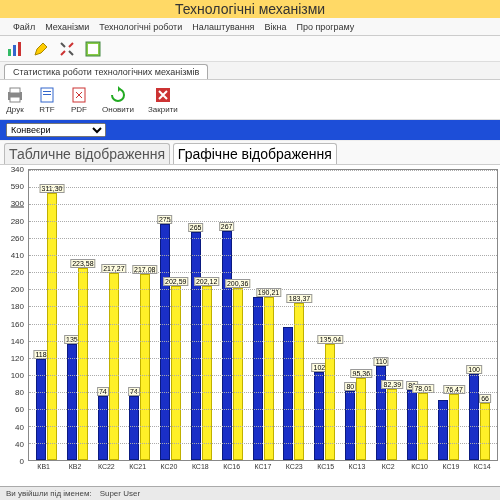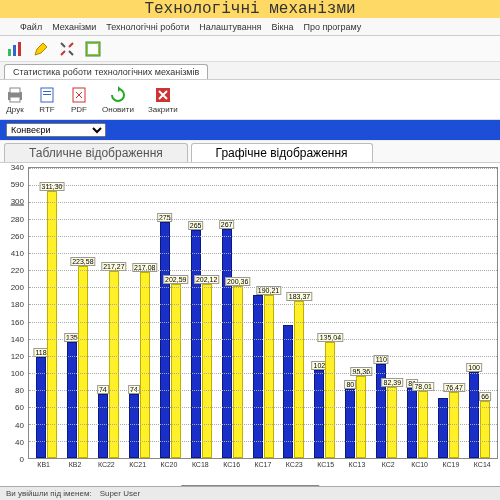--- a/index.html
+++ b/index.html
@@ -1,31 +1,31 @@
 <!DOCTYPE html>
 <html><head>
 <meta charset="utf-8">
 <style>
   * { box-sizing: border-box; margin: 0; padding: 0; font-family: Arial, sans-serif; }
   body { width: 500px; height: 500px; background: #f0f0f0; overflow: hidden; font-size: 10px; }
   .titlebar { background: #ffd966; height: 18px; display: flex; align-items: center; justify-content: center; position: relative; }
-  .titlebar-text { font-size: 16px; color: #333; font-family: Liberation Mono, monospace; }
-  .menubar { background: #f8f8f8; border-bottom: 1px solid #ccc; height: 18px; display: flex; align-items: center; padding: 0 20px; gap: 10px; }
+  .titlebar-text { font-size: 14px; color: #333; }
+  .menubar { background: #f8f8f8; border-bottom: 1px solid #ccc; height: 18px; display: flex; align-items: center; padding: 0 13px; gap: 10px; }
   .menubar span { font-size: 9px; color: #333; cursor: default; }
   .toolbar1 { background: #fafafa; border-bottom: 1px solid #ddd; height: 26px; display: flex; align-items: center; padding: 0 6px; gap: 8px; }
   .tb-icon { width: 18px; height: 18px; display: flex; align-items: center; justify-content: center; }
   .tab-strip { background: #f4f4f4; border-bottom: 1px solid #ccc; padding: 2px 4px 0 4px; }
   .tab { display: inline-block; background: #fff; border: 1px solid #aaa; border-bottom: none; padding: 2px 8px; font-size: 9px; color: #333; border-radius: 3px 3px 0 0; }
   .toolbar2 { background: #fff; border-bottom: 1px solid #ddd; height: 40px; display: flex; align-items: center; padding: 0 6px; gap: 14px; }
   .tb-btn { display: flex; flex-direction: column; align-items: center; gap: 1px; }
   .tb-btn .lbl { font-size: 8px; color: #333; }
   .combo-row { background: #1d4ed8; padding: 3px 6px; border-bottom: 1px solid #eee; }
   select { font-size: 9px; width: 100px; }
   .subtab-strip { background: #f9f9f9; padding: 2px 4px 0 4px; border-bottom: 1px solid #ccc; }
-  .subtab { display: inline-block; border: 1px solid #bbb; border-bottom: none; padding: 2px 24px; font-size: 12px; color: #555; background: #f0f0f0; border-radius: 3px 3px 0 0; }
+  .subtab { display: inline-block; border: 1px solid #bbb; border-bottom: none; padding: 2px 4px; font-size: 14px; color: #555; background: #f0f0f0; border-radius: 3px 3px 0 0; }
   .subtab.active { background: #fff; color: #000; }
   .chart-wrap { background: #fff; padding: 4px; height: 340px; position: relative; }
   .plot { position: absolute; left: 28px; top: 4px; right: 2px; bottom: 44px; border: 1px solid #888; background: #fff; overflow: hidden; }
   .grid-line { position: absolute; left: 0; right: 0; border-top: 1px dotted #aaa; }
   .y-axis { position: absolute; left: 0; top: 4px; bottom: 44px; width: 26px; }
   .y-tick { position: absolute; right: 2px; font-size: 8px; color: #333; transform: translateY(-50%); }
   .bars { position: absolute; left: 0; right: 0; bottom: 0; top: 0; display: flex; align-items: flex-end; padding: 0 2px; }
   .grp { flex: 1 1 0; display: flex; align-items: flex-end; justify-content: center; gap: 1px; position: relative; }
   .bar { width: 10px; position: relative; }
   .bar.blue { background: #1a2fc7; border: 1px solid #0a1a80; }

